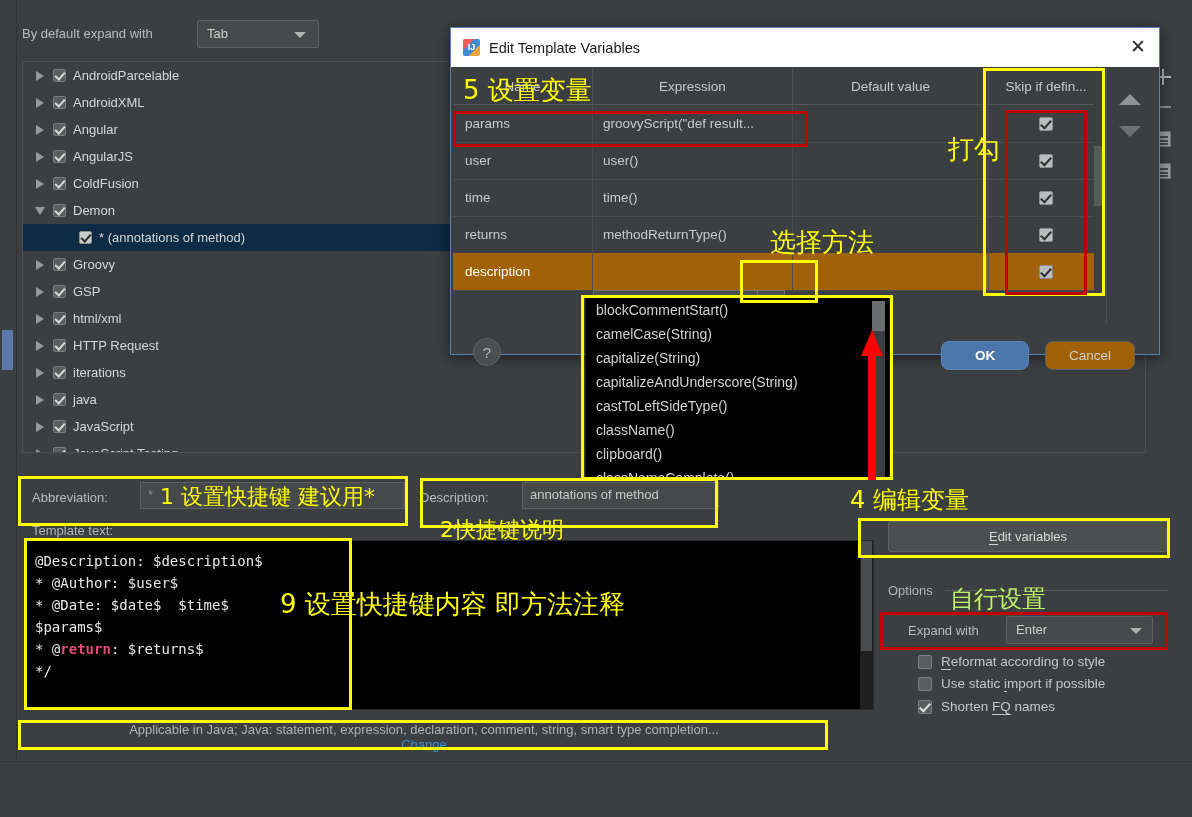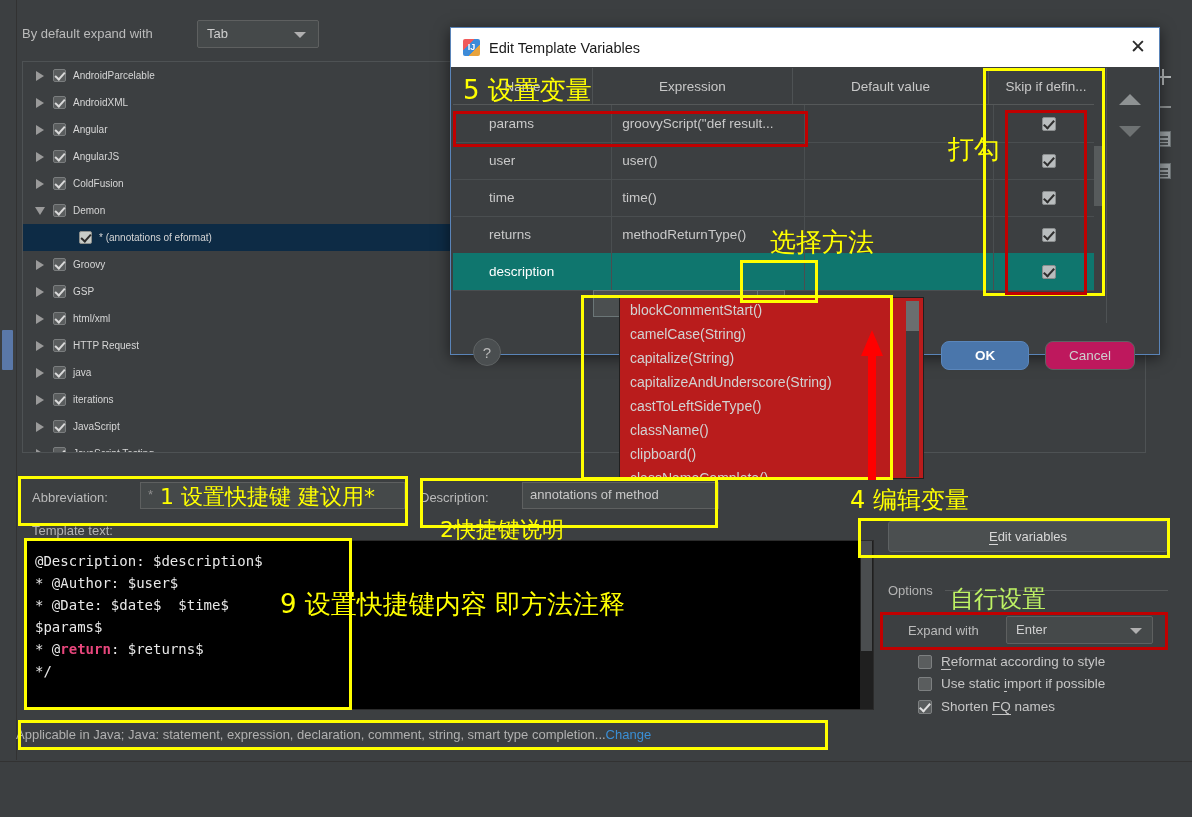--- a/index.html
+++ b/index.html
@@ -63,21 +63,21 @@
   }
   .cbx{
     width:13px;height:13px;flex:0 0 13px;margin:0 7px 0 4px;
     background:#5a5d5e;border:1px solid #7a7d7e;border-radius:2px;
     position:relative;box-sizing:border-box;
   }
   .cbx.on::after{
     content:"";position:absolute;left:3px;top:0px;width:4px;height:8px;
     border:solid #dadada;border-width:0 2px 2px 0;transform:rotate(42deg);
   }
-  .tree-label{color:#d6d6d6;font-size:10px;white-space:nowrap;}
+  .tree-label{color:#d6d6d6;font-size:13px;white-space:nowrap;}
   .tree-row.child{padding-left:52px;}
   .tree-row.child .cbx{background:#c8ccc8;border-color:#8c8f8c;}
   .tree-row.child .cbx.on::after{border-color:#2b2b2b;}
 
   
   #abbrev-label{left:32px;top:490px;}
   #abbrev-field{
     left:140px;top:482px;width:265px;height:27px;
     background:#45494a;border:1px solid #5e6060;box-sizing:border-box;
   }
@@ -129,22 +129,22 @@
   }
   .opt-box.on::after{
     content:"";position:absolute;left:3px;top:0px;width:4px;height:9px;
     border:solid #e0e0e0;border-width:0 2px 2px 0;transform:rotate(42deg);
   }
   .opt-label{color:#c6c6c6;font-size:13.5px;}
   .opt-label u{text-decoration:none;border-bottom:1px solid #c6c6c6;}
 
   
   #applicable-bar{
-    left:16px;top:722px;width:800px;height:24px;
-    color:#b0b0b0;font-size:13px;display:flex;align-items:center;
+    left:24px;top:722px;width:800px;height:24px;
+    color:#b0b0b0;font-size:13px;display:flex;align-items:center;flex-direction:column;
   }
   #applicable-link{color:#3a8fd6;cursor:pointer;}
 
   
   #bottom-sep{left:0px;top:761px;width:1192px;height:1px;background:#323232;}
   #bottom-bar{left:0;top:762px;width:1192px;height:55px;background:#3c3f41;}
 
   
   #dialog{
     left:450px;top:27px;width:710px;height:328px;
@@ -181,23 +181,23 @@
   }
   .vh{
     position:relative;height:36px;display:flex;align-items:center;justify-content:center;
     color:#c8c8c8;font-size:13.5px;border-right:1px solid #4e5254;box-sizing:border-box;
   }
   .vh.c0{width:140px;}
   .vh.c1{width:200px;justify-content:flex-start;padding-left:0;}
   .vh.c2{width:196px;}
   .vh.c3{width:114px;border-right:none;}
   .var-row{position:absolute;left:0;width:651px;height:37px;border-bottom:1px solid #4a4e50;display:flex;}
-  .var-row.sel{background:#0f766e;}
+  .var-row.sel{background:#a16207;}
   .vc{position:relative;height:37px;display:flex;align-items:center;border-right:1px solid #4a4e50;box-sizing:border-box;color:#c9c9c9;font-size:13.5px;}
-  .vc.c0{width:140px;padding-left:12px;margin-left:24px;}
+  .vc.c0{width:140px;padding-left:12px;}
   .vc.c1{width:200px;padding-left:10px;}
   .vc.c2{width:196px;}
   .vc.c3{width:114px;justify-content:center;border-right:none;}
   .var-row.sel .vc{color:#ffffff;}
   .skipbox{
     width:14px;height:14px;background:#b9bdbe;border:1px solid #8a8d8e;border-radius:2px;
     position:relative;box-sizing:border-box;
   }
   .skipbox.on::after{
     content:"";position:absolute;left:3px;top:0px;width:4px;height:9px;
@@ -231,41 +231,41 @@
     background:#4a4e50;border:1px solid #5e6263;color:#b9b9b9;font-size:15px;
     display:flex;align-items:center;justify-content:center;box-sizing:border-box;
   }
   #dlg-ok{
     position:absolute;left:490px;top:313px;width:88px;height:29px;border-radius:8px;
     background:#4a76ab;border:1px solid #5a86bb;color:#fff;font-weight:bold;font-size:13.5px;
     display:flex;align-items:center;justify-content:center;box-sizing:border-box;
   }
   #dlg-cancel{
     position:absolute;left:594px;top:313px;width:90px;height:29px;border-radius:8px;
-    background:#be185d;border:1px solid #5e6263;color:#cfcfcf;font-size:13.5px;
+    background:#a16207;border:1px solid #5e6263;color:#cfcfcf;font-size:13.5px;
     display:flex;align-items:center;justify-content:center;box-sizing:border-box;
   }
 
   
   #dlg-toolbar{left:1152px;top:66px;width:24px;height:130px;}
   .tb-ico{position:absolute;left:0;width:22px;height:22px;}
   #tb-plus{top:0;}
   #tb-minus{top:30px;}
   #tb-copy{top:62px;}
   #tb-list{top:94px;}
   .plus-h{position:absolute;left:3px;top:10px;width:16px;height:2px;background:#b4b8b9;}
   .plus-v{position:absolute;left:10px;top:3px;width:2px;height:16px;background:#b4b8b9;}
   .minus-h{position:absolute;left:3px;top:10px;width:16px;height:2px;background:#8d9192;}
   .sq{position:absolute;left:3px;top:3px;width:16px;height:16px;background:#9aa0a3;border:1px solid #6e7476;box-sizing:border-box;}
   .sq i{position:absolute;left:3px;width:9px;height:1.5px;background:#4a4e50;}
 
   
   #dropdown{
-    left:619px;top:297px;width:305px;height:182px;
-    background:#b91c1c;border:1px solid #202020;box-sizing:border-box;overflow:hidden;
+    left:585px;top:297px;width:305px;height:182px;
+    background:#000000;border:1px solid #202020;box-sizing:border-box;overflow:hidden;
   }
   .dd-item{height:24px;line-height:24px;padding-left:10px;color:#d2d2d2;font-size:14px;white-space:nowrap;}
   #dd-scroll{position:absolute;right:4px;top:3px;width:13px;height:176px;background:#3c3f41;}
   #dd-thumb{position:absolute;right:4px;top:3px;width:13px;height:30px;background:#6a6e6f;}
 
   
   .ybox{position:absolute;border:3px solid #ffff00;box-sizing:border-box;pointer-events:none;}
   .rbox{position:absolute;border:3px solid #c00000;box-sizing:border-box;pointer-events:none;}
   .ytext{position:absolute;color:#ffff00;font-family:"DejaVu Sans","Liberation Sans",sans-serif;pointer-events:none;white-space:nowrap;}
   .rtext{position:absolute;color:#bef264;font-family:"DejaVu Sans","Liberation Sans",sans-serif;pointer-events:none;white-space:nowrap;}
@@ -328,21 +328,21 @@
     </div>
     <div class="tree-row">
       <span class="twisty open">
           <i></i>
         </span>
       <span class="cbx on"></span>
       <span class="tree-label">Demon</span>
     </div>
     <div class="tree-row child sel">
       <span class="cbx on"></span>
-      <span class="tree-label">* (annotations of  eformat)</span>
+      <span class="tree-label">* (annotations of  method)</span>
     </div>
     <div class="tree-row">
       <span class="twisty">
           <i></i>
         </span>
       <span class="cbx on"></span>
       <span class="tree-label">Groovy</span>
     </div>
     <div class="tree-row">
       <span class="twisty">
@@ -363,28 +363,28 @@
           <i></i>
         </span>
       <span class="cbx on"></span>
       <span class="tree-label">HTTP Request</span>
     </div>
     <div class="tree-row">
       <span class="twisty">
           <i></i>
         </span>
       <span class="cbx on"></span>
+      <span class="tree-label">iterations</span>
+    </div>
+    <div class="tree-row">
+      <span class="twisty">
+          <i></i>
+        </span>
+      <span class="cbx on"></span>
       <span class="tree-label">java</span>
-    </div>
-    <div class="tree-row">
-      <span class="twisty">
-          <i></i>
-        </span>
-      <span class="cbx on"></span>
-      <span class="tree-label">iterations</span>
     </div>
     <div class="tree-row">
       <span class="twisty">
           <i></i>
         </span>
       <span class="cbx on"></span>
       <span class="tree-label">JavaScript</span>
     </div>
     <div class="tree-row">
       <span class="twisty">

